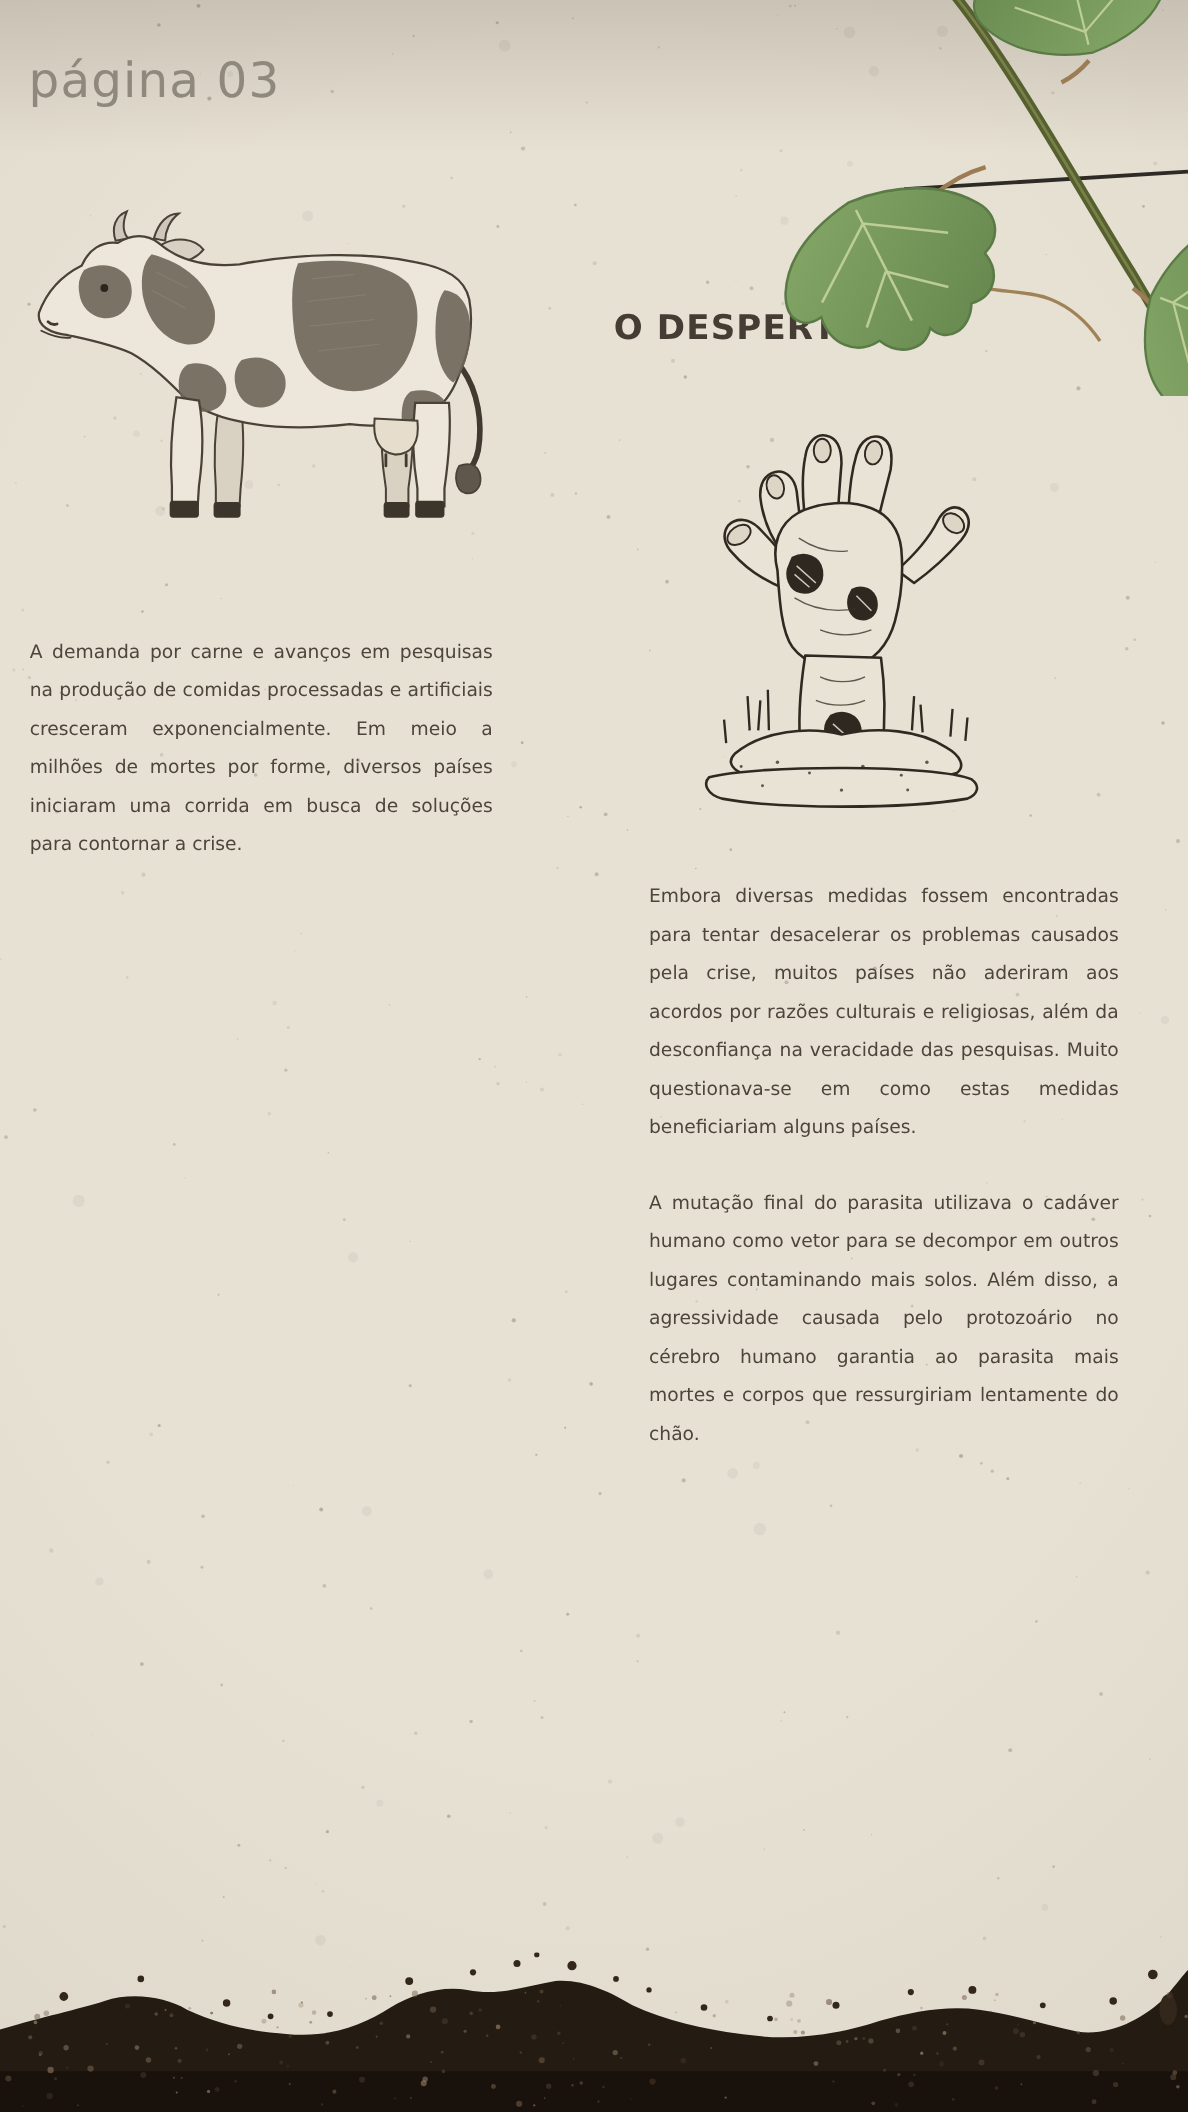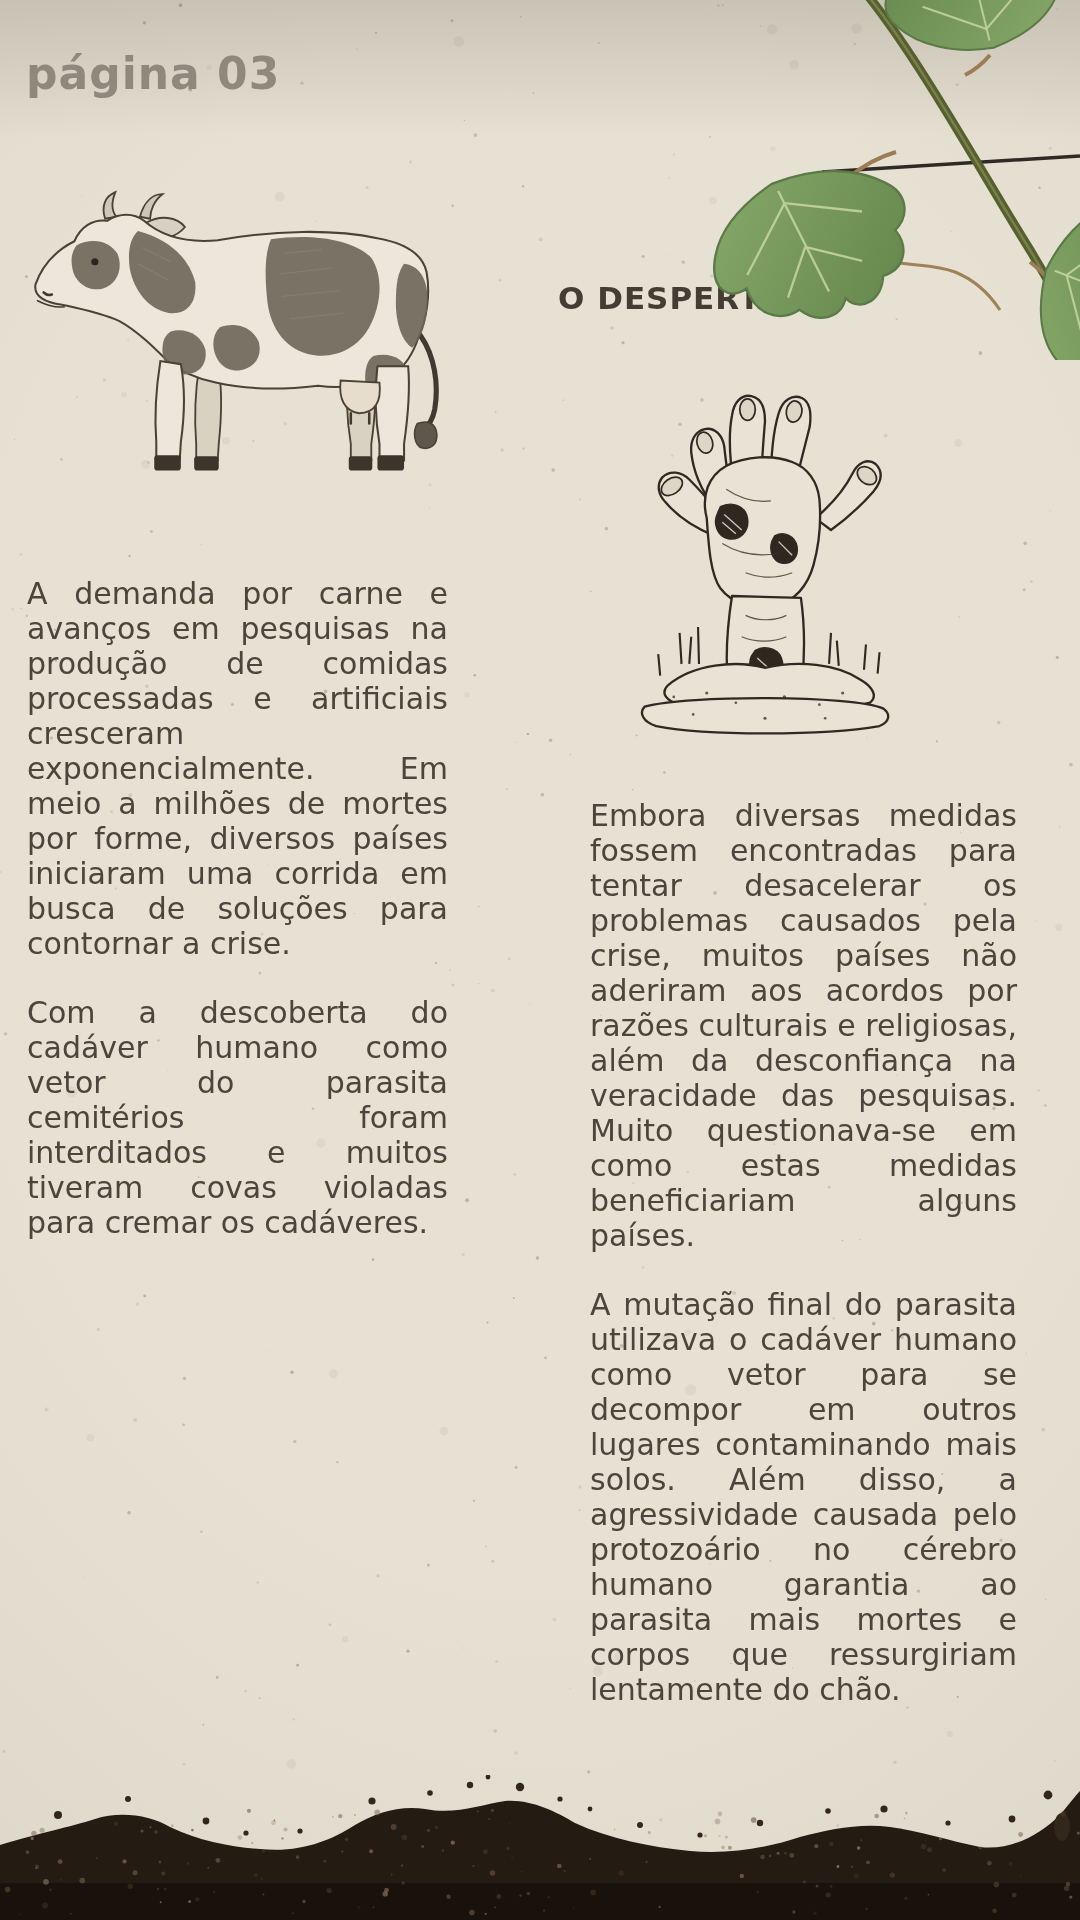--- a/index.html
+++ b/index.html
@@ -11,30 +11,30 @@
       radial-gradient(ellipse 120% 90% at 50% 42%, #e7e1d4 45%, #d8d2c3 100%);
     background-color:#e4ded1;
     overflow:hidden;
     font-family:"DejaVu Sans", sans-serif;
     color:#4d443b;
   }
   .abs{position:absolute;}
   svg{display:block;}
   .page-title{
     left:26px;top:48px;
-    font-size:44px;font-weight:bold;letter-spacing:1px;
+    font-size:44px;font-weight:normal;letter-spacing:1px;
     color:#8f897d;
   }
   .section-heading{
     left:558px;top:280px;
     font-size:31px;font-weight:bold;letter-spacing:1px;
     color:#453d34;
   }
   .col{
-    font-size:30px;line-height:35px;
+    font-size:17px;line-height:35px;
     text-align:justify;
   }
   .col p{margin:0 0 34px 0;}
   .col-left{left:27px;top:576px;width:421px;}
   .col-right{left:590px;top:798px;width:427px;}
   .ink{stroke:#423a30;fill:none;stroke-linecap:round;stroke-linejoin:round;}
   .noptr{pointer-events:none;}
 </style>
 </head>
 <body>
@@ -469,21 +469,20 @@
       </g>
       <g transform="translate(492,272) rotate(-70) scale(1.05)">
         <path d="M0,-6 C-36,-2 -64,10 -78,34 C-88,52 -80,66 -62,64 C-66,86 -52,104 -30,102 C-22,120 -2,126 10,112 C16,130 38,128 48,110 C66,114 80,100 76,80 C94,74 100,56 88,40 C72,16 40,-2 0,-6 Z" fill="url(#leafg)" stroke="#5a7a46" stroke-width="2"></path>
         <path d="M2,2 L0,100 M2,14 L-56,54 M2,14 L58,52 M0,56 L-34,88 M0,56 L38,90" stroke="#c9d6a2" stroke-width="2" fill="none" opacity="0.85"></path>
       </g>
     </g>
   </svg>
 
   <div class="abs col col-left">
     <p>A demanda por carne e avanços em pesquisas na produção de comidas processadas e artificiais cresceram exponencialmente. Em meio a milhões de mortes por forme, diversos países iniciaram uma corrida em busca de soluções para contornar a crise.</p>
-    <p>Com a descoberta do cadáver humano como vetor do parasita cemitérios foram interditados e muitos tiveram covas violadas para cremar os cadáveres.</p>
   </div>
 
   <div class="abs col col-right">
     <p>Embora diversas medidas fossem encontradas para tentar desacelerar os problemas causados pela crise, muitos países não aderiram aos acordos por razões culturais e religiosas, além da desconfiança na veracidade das pesquisas. Muito questionava-se em como estas medidas beneficiariam alguns países.</p>
     <p>A mutação final do parasita utilizava o cadáver humano como vetor para se decompor em outros lugares contaminando mais solos. Além disso, a agressividade causada pelo protozoário no cérebro humano garantia ao parasita mais mortes e corpos que ressurgiriam lentamente do chão.</p>
   </div>
 
   <svg class="abs noptr" style="left:0;top:1775px" width="1080" height="145" viewBox="0 0 1080 145">
     <path d="M0,70 C40,58 70,52 95,44 C120,36 150,40 170,52 C200,66 230,72 260,74 C300,78 330,66 355,50 C375,38 400,30 425,34 C455,40 480,30 505,26 C530,24 555,36 575,48 C610,64 650,72 690,76 C730,80 770,72 800,62 C830,54 860,48 890,52 C920,56 950,66 980,72 C1010,76 1040,60 1060,40 C1070,28 1076,20 1080,16 L1080,145 L0,145 Z" fill="#241b13"></path>
     <rect x="0" y="108" width="1080" height="37" fill="#160f0a" opacity="0.8"></rect>

